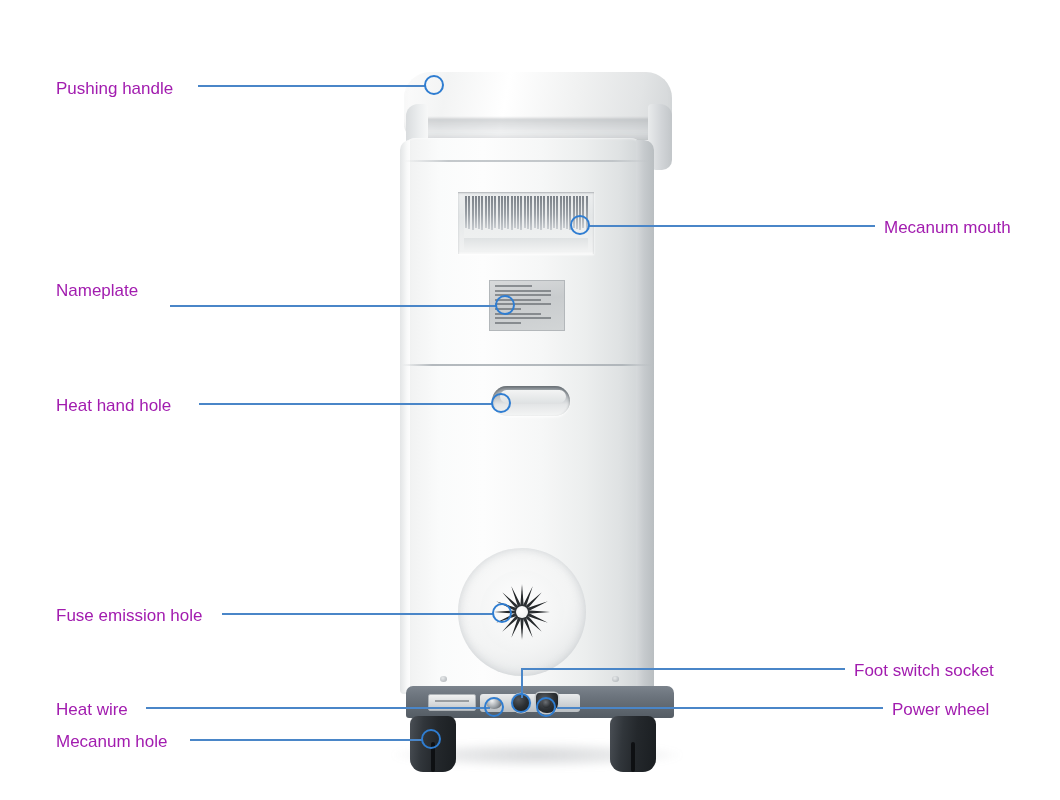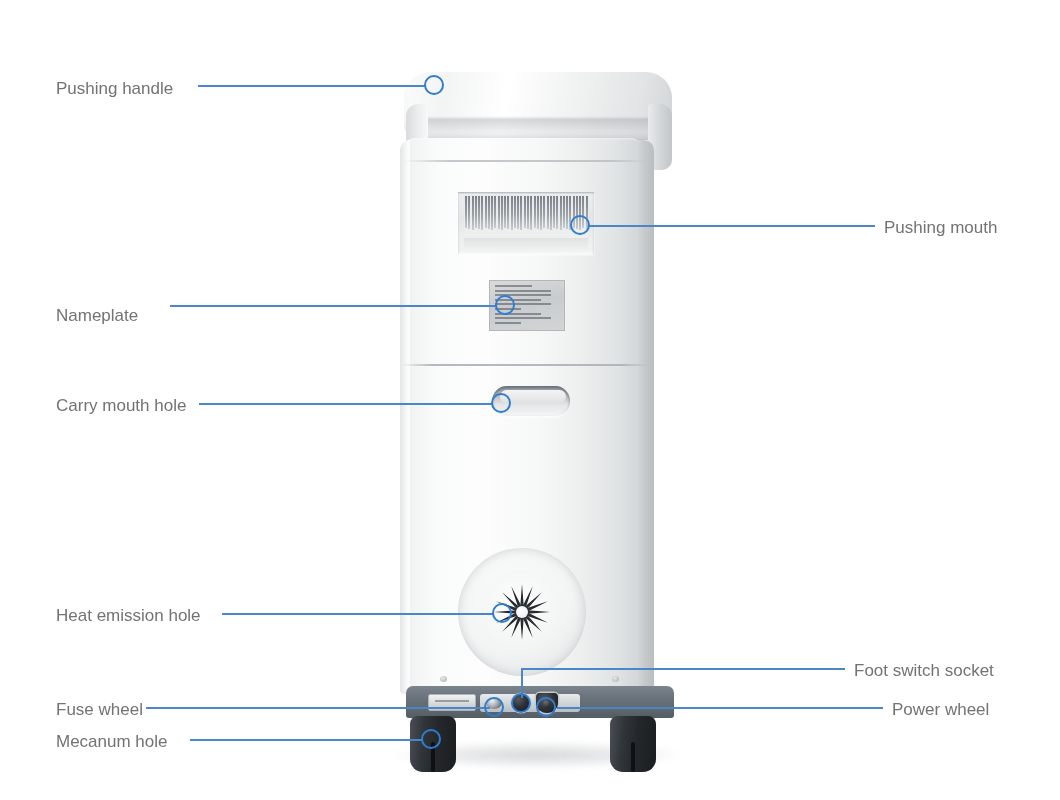--- a/index.html
+++ b/index.html
@@ -206,21 +206,21 @@
   }
   .wheel::after {
     content: ""; position: absolute; left: 21px; top: 26px; width: 4px; height: 30px;
     background: rgba(10,12,14,.85); border-radius: 2px;
   }
   .wheel-L { left: 410px; }
   .wheel-R { left: 610px; }
 
   
   .callout-label {
-    position: absolute; font-size: 17px; color: #737373;
+    position: absolute; font-size: 17px; color: #a21caf;
     white-space: nowrap; line-height: 1;
   }
   .callout-label.right { text-align: left; }
   .leader {
     position: absolute; height: 2px; background: #4a86c8;
   }
   .leader-v {
     position: absolute; width: 2px; background: #4a86c8;
   }
   .marker {
@@ -339,46 +339,46 @@
     <div class="socket-power"></div>
 
     <div class="wheel wheel-L"></div>
     <div class="wheel wheel-R"></div>
   </div>
 
   <div class="callout-label" style="left:56px; top:80px;">Pushing handle</div>
   <div class="leader" style="left:198px; top:85px; width:227px;"></div>
   <div class="marker" style="left:424px; top:75px;"></div>
 
-  <div class="callout-label right" style="left:884px; top:219px;">Pushing mouth</div>
+  <div class="callout-label right" style="left:884px; top:219px;">Mecanum mouth</div>
   <div class="leader" style="left:589px; top:225px; width:286px;"></div>
   <div class="marker" style="left:570px; top:215px;"></div>
 
-  <div class="callout-label" style="left:56px; top:307px;">Nameplate</div>
+  <div class="callout-label" style="left:56px; top:282px;">Nameplate</div>
   <div class="leader" style="left:170px; top:305px; width:327px;"></div>
   <div class="marker" style="left:495px; top:295px;"></div>
 
-  <div class="callout-label" style="left:56px; top:397px;">Carry mouth hole</div>
+  <div class="callout-label" style="left:56px; top:397px;">Heat hand hole</div>
   <div class="leader" style="left:199px; top:403px; width:294px;"></div>
   <div class="marker" style="left:491px; top:393px;"></div>
 
-  <div class="callout-label" style="left:56px; top:607px;">Heat emission hole</div>
+  <div class="callout-label" style="left:56px; top:607px;">Fuse emission hole</div>
   <div class="leader" style="left:222px; top:613px; width:272px;"></div>
   <div class="marker" style="left:492px; top:603px;"></div>
 
   <div class="callout-label right" style="left:854px; top:662px;">Foot switch socket</div>
   <div class="leader" style="left:521px; top:668px; width:324px;"></div>
   <div class="leader-v" style="left:521px; top:668px; height:30px;"></div>
   <div class="marker" style="left:511px; top:693px;"></div>
 
   <div class="callout-label right" style="left:892px; top:701px;">Power wheel</div>
   <div class="leader" style="left:557px; top:707px; width:326px;"></div>
   <div class="marker" style="left:536px; top:697px;"></div>
 
-  <div class="callout-label" style="left:56px; top:701px;">Fuse wheel</div>
+  <div class="callout-label" style="left:56px; top:701px;">Heat wire</div>
   <div class="leader" style="left:146px; top:707px; width:344px;"></div>
   <div class="marker" style="left:484px; top:697px;"></div>
 
   <div class="callout-label" style="left:56px; top:733px;">Mecanum hole</div>
   <div class="leader" style="left:190px; top:739px; width:232px;"></div>
   <div class="marker" style="left:421px; top:729px;"></div>
 
 </div>
 
 </body></html>

